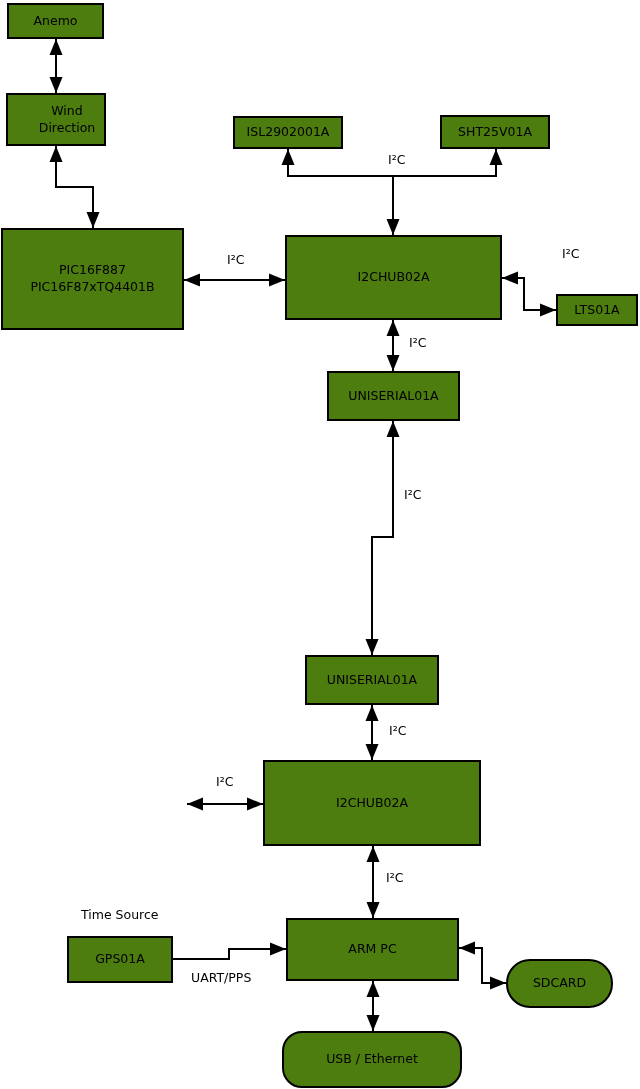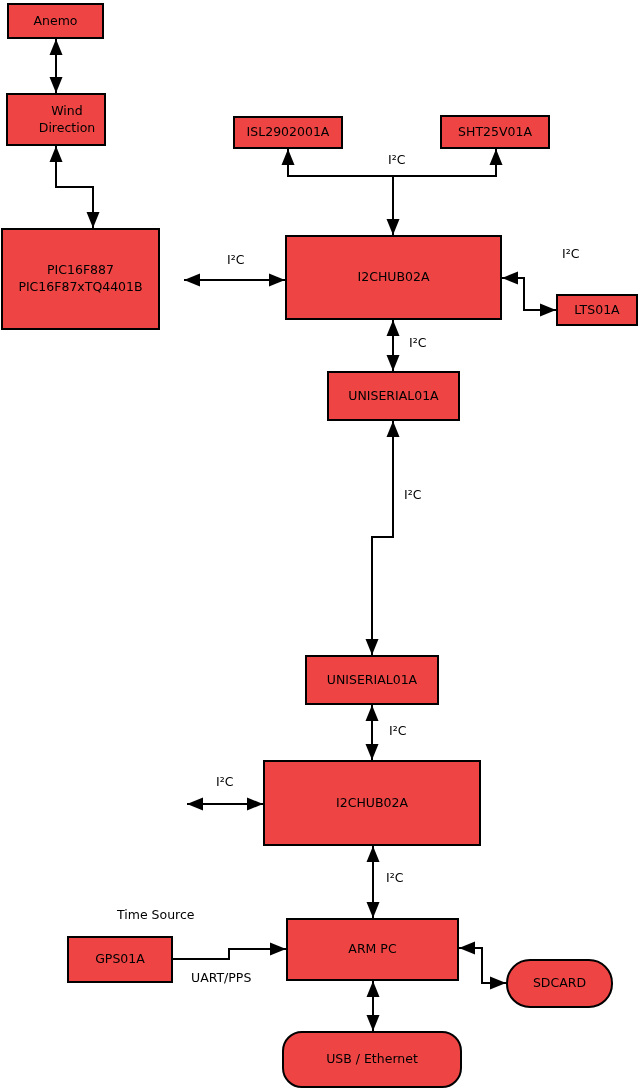--- a/index.html
+++ b/index.html
@@ -23,21 +23,21 @@
     stroke-width: 2;
   }
   .wires polygon {
     fill: #000000;
     stroke: none;
   }
   .node {
     position: absolute;
     box-sizing: border-box;
     border: 2px solid #000000;
-    background: #ef4444;
+    background: #4d7c0f;
     display: flex;
     align-items: center;
     justify-content: center;
     text-align: center;
     white-space: pre-line;
     font-size: 12.5px;
     line-height: 1.35;
   }
   .elabel {
     position: absolute;
@@ -128,21 +128,21 @@
     <g>
       <line x1="373" y1="981" x2="373" y2="1031"></line>
       <polygon points="373,981 366.5,997 379.5,997"></polygon>
       <polygon points="373,1031 366.5,1015 379.5,1015"></polygon>
     </g>
   </svg>
 
   <div class="node" style="left:7px;   top:3px;    width:97px;  height:36px;">Anemo</div>
   <div class="node" style="left:6px;   top:93px;   width:100px; height:53px;padding-left:22px;">Wind
 Direction</div>
-  <div class="node" style="left:1px;   top:228px;  width:159px; height:102px;">PIC16F887
+  <div class="node" style="left:1px;   top:228px;  width:183px; height:102px;">PIC16F887
 PIC16F87xTQ4401B</div>
   <div class="node" style="left:233px; top:116px;  width:110px; height:33px;">ISL2902001A</div>
   <div class="node" style="left:440px; top:115px;  width:110px; height:34px;">SHT25V01A</div>
   <div class="node" style="left:285px; top:235px;  width:217px; height:85px;">I2CHUB02A</div>
   <div class="node" style="left:556px; top:294px;  width:82px;  height:32px;">LTS01A</div>
   <div class="node" style="left:327px; top:371px;  width:133px; height:50px;">UNISERIAL01A</div>
   <div class="node" style="left:305px; top:655px;  width:134px; height:50px;">UNISERIAL01A</div>
   <div class="node" style="left:263px; top:760px;  width:218px; height:86px;">I2CHUB02A</div>
   <div class="node" style="left:67px;  top:936px;  width:106px; height:47px;">GPS01A</div>
   <div class="node" style="left:286px; top:918px;  width:173px; height:63px;">ARM PC</div>
@@ -151,15 +151,15 @@
 
   <span class="elabel" style="left:388px; top:152px;">I²C</span>
   <span class="elabel" style="left:227px; top:252px;">I²C</span>
   <span class="elabel" style="left:562px; top:246px;">I²C</span>
   <span class="elabel" style="left:409px; top:335px;">I²C</span>
   <span class="elabel" style="left:404px; top:487px;">I²C</span>
   <span class="elabel" style="left:389px; top:723px;">I²C</span>
   <span class="elabel" style="left:216px; top:774px;">I²C</span>
   <span class="elabel" style="left:386px; top:870px;">I²C</span>
   <span class="elabel" style="left:191px; top:970px;">UART/PPS</span>
-  <span class="elabel" style="left:81px;  top:907px;margin-left:36px;">Time Source</span>
+  <span class="elabel" style="left:81px;  top:907px;">Time Source</span>
 
 </div>
 
 </body></html>

